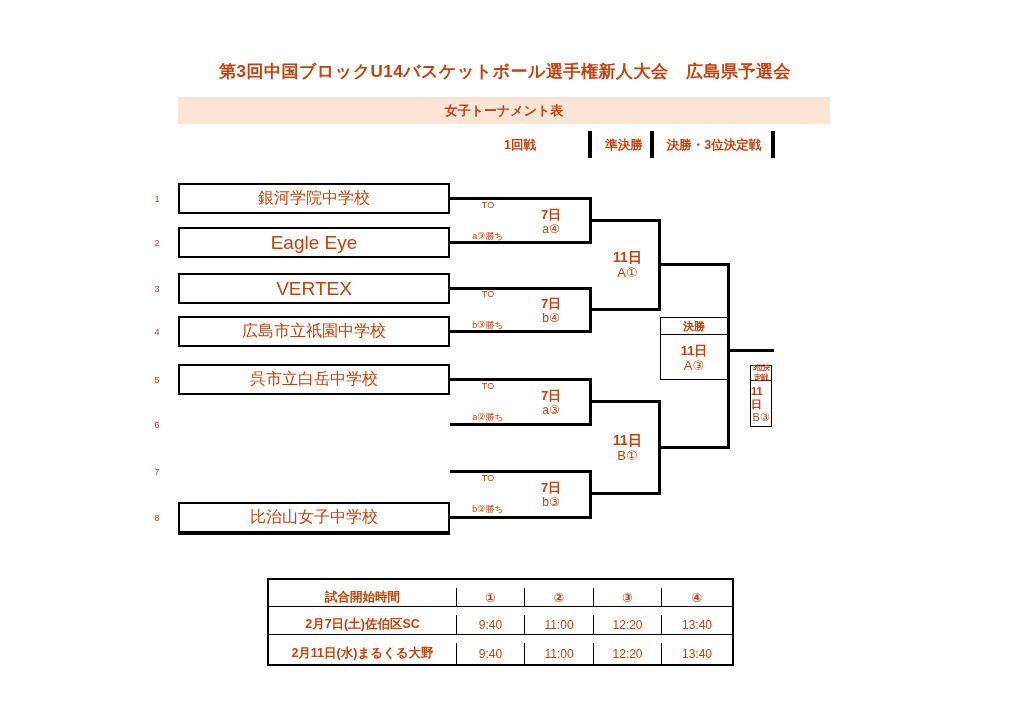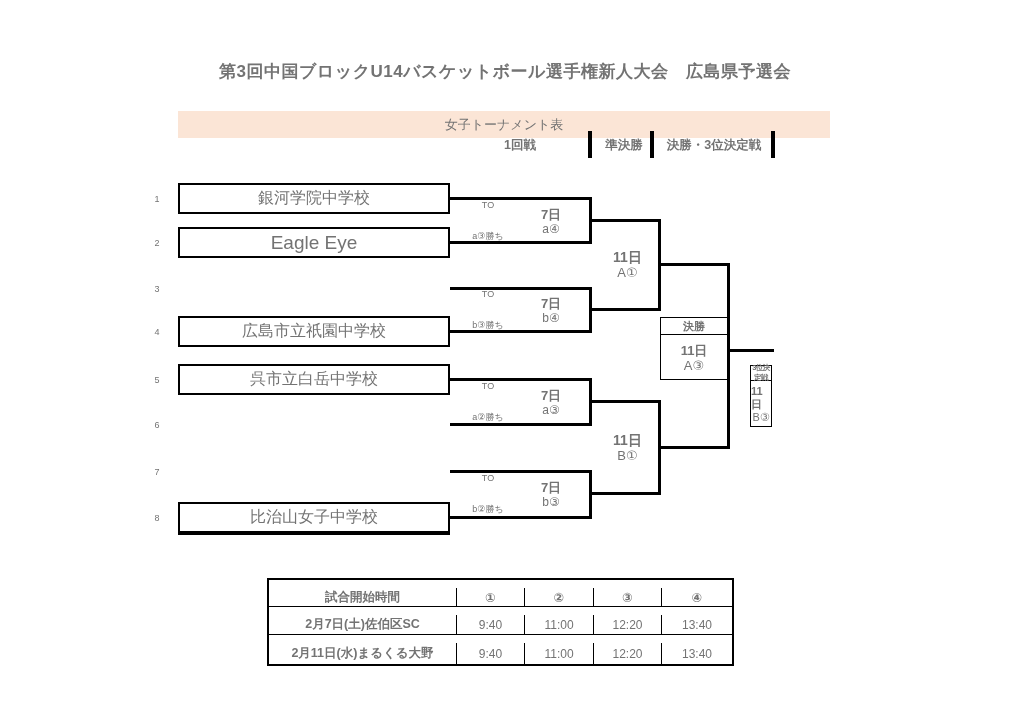--- a/index.html
+++ b/index.html
@@ -1,23 +1,23 @@
 <!DOCTYPE html>
 <html><head>
 <meta charset="utf-8">
 <style>
   html,body{margin:0;padding:0;background:#fff;}
   #page{position:relative;width:1024px;height:722px;background:#ffffff;overflow:hidden;
-        font-family:"Liberation Sans","DejaVu Sans",sans-serif;color:#737373;}
+        font-family:"Liberation Sans","DejaVu Sans",sans-serif;color:#c2410c;}
   .abs{position:absolute;}
   .line{position:absolute;background:#000;}
   .center{display:flex;align-items:center;justify-content:center;text-align:center;}
   
   .title{left:150px;top:60px;width:710px;height:22px;font-size:17px;font-weight:700;letter-spacing:0.5px;}
-  .banner{left:178px;top:97px;width:652px;height:27px;background:#FBE5D6;font-size:13px;font-weight:400;margin-top:14px;}
+  .banner{left:178px;top:97px;width:652px;height:27px;background:#FBE5D6;font-size:13px;font-weight:700;}
   
   .round-lbl{top:135px;height:20px;font-size:12.5px;font-weight:700;}
   .round-bar{top:131px;width:4px;height:27px;}
   
   .seed{left:150px;width:14px;height:12px;font-size:9px;}
   .teambox{left:178px;width:272px;height:31px;border:2px solid #000;background:#fff;
            font-size:16px;font-weight:400;box-sizing:border-box;}
   .team-lg{font-size:19px;}
   
   .mlabel{left:455px;width:130px;height:42px;display:flex;}
@@ -68,20 +68,21 @@
   <div class="abs center seed" style="top:237px;">2</div>
   <div class="abs center seed" style="top:283px;">3</div>
   <div class="abs center seed" style="top:326px;">4</div>
   <div class="abs center seed" style="top:374px;">5</div>
   <div class="abs center seed" style="top:419px;">6</div>
   <div class="abs center seed" style="top:466px;">7</div>
   <div class="abs center seed" style="top:512px;">8</div>
 
   <div class="abs center teambox" style="top:183px;">銀河学院中学校</div>
   <div class="abs center teambox team-lg" style="top:227px;">Eagle Eye</div>
+  <div class="abs center teambox team-lg" style="top:273px;">VERTEX</div>
   <div class="abs center teambox" style="top:316px;">広島市立祇園中学校</div>
   <div class="abs center teambox" style="top:364px;">呉市立白岳中学校</div>
   <div class="abs center teambox" style="top:456px;margin-top:48px;">ASPIRE 広島</div>
   <div class="abs center teambox" style="top:502px;">比治山女子中学校</div>
 
   <div class="line" style="left:450px;top:197px;width:142px;height:3px;"></div>
   <div class="line" style="left:450px;top:241px;width:142px;height:3px;"></div>
   <div class="line" style="left:450px;top:287px;width:142px;height:3px;"></div>
   <div class="line" style="left:450px;top:330px;width:142px;height:3px;"></div>
   <div class="line" style="left:450px;top:378px;width:142px;height:3px;"></div>

